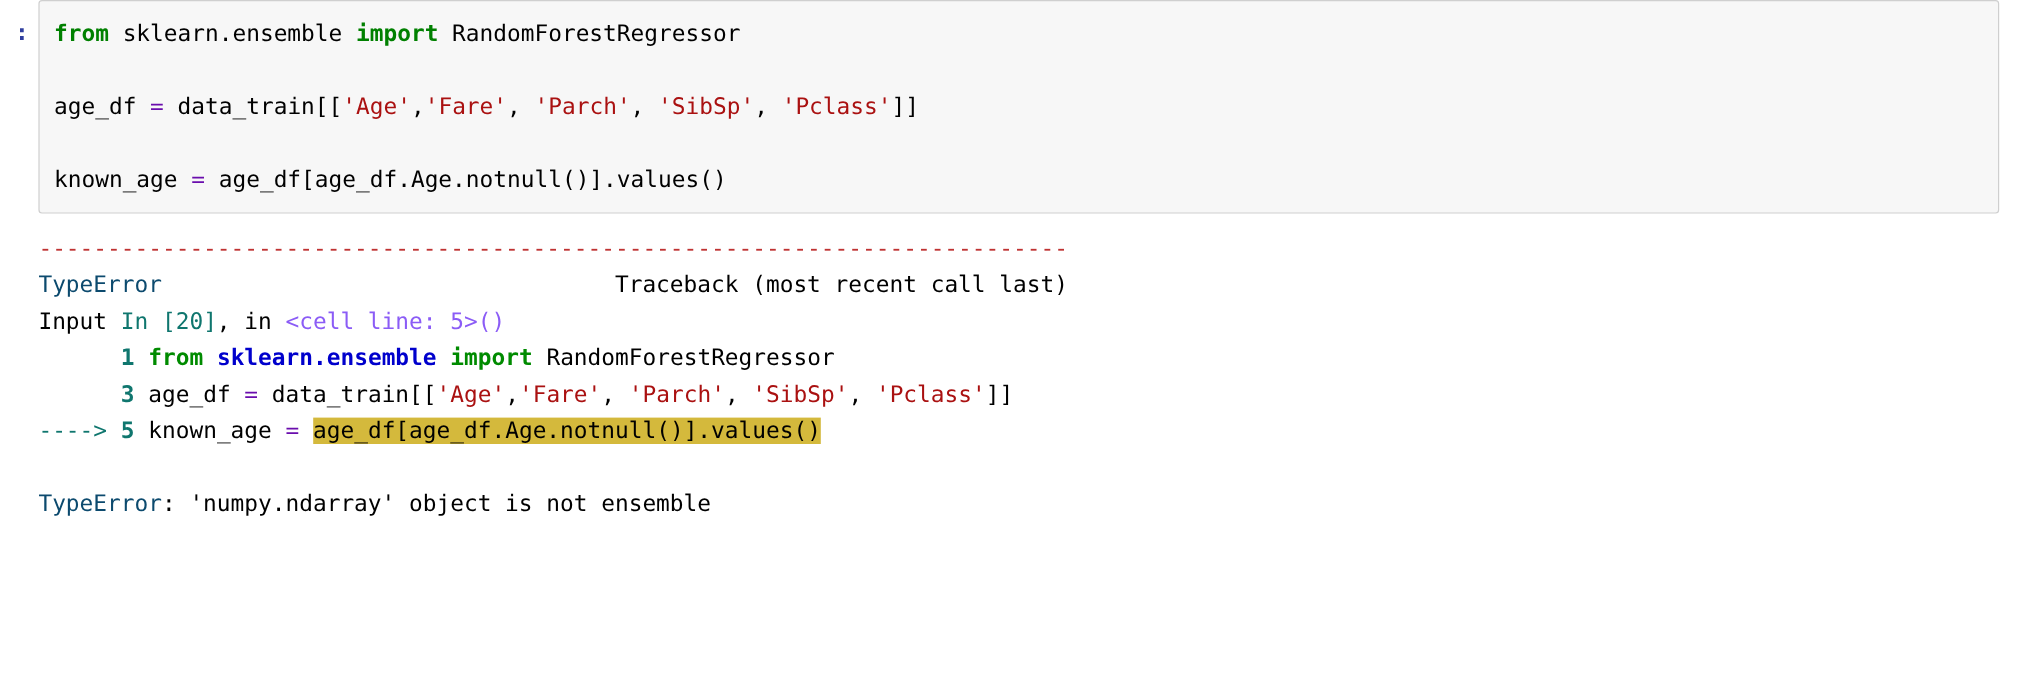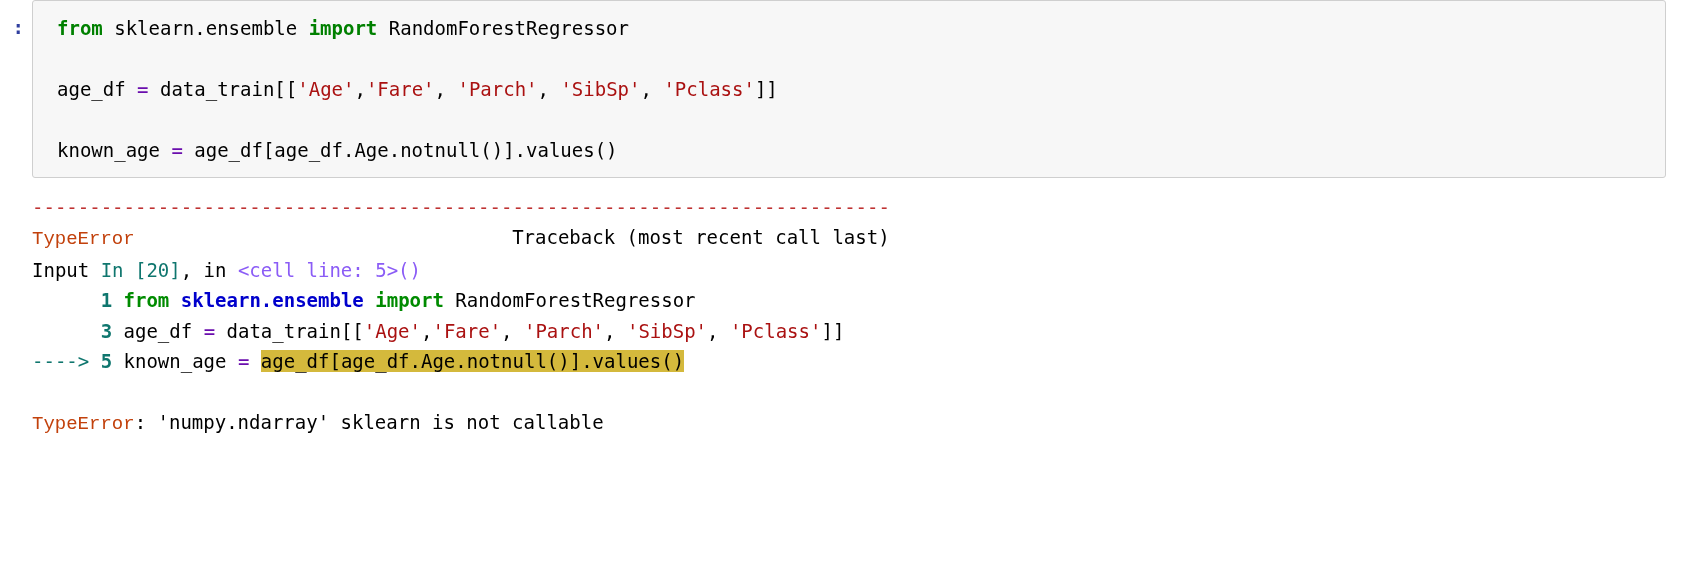--- a/index.html
+++ b/index.html
@@ -27,39 +27,39 @@
     font-weight: bold;
     padding-top: 12px;
     padding-right: 8px;
     flex: 0 0 auto;
   }
   .code-block {
     flex: 1 1 auto;
     background: #f7f7f7;
     border: 1px solid #cfcfcf;
     border-radius: 3px;
-    padding: 12px 24px;
+    padding: 12px 12px;
     margin-right: 18px;
     white-space: pre;
     overflow: hidden;
     color: #000000;
   }
   
   .kw   { color: #008000; font-weight: bold; }   
   .op   { color: #6a0dad; }                       
   .str  { color: #aa1111; }                       
   
   .output-area {
     margin-left: 32px;
     margin-top: 14px;
     white-space: pre;
     color: #000000;
   }
   .tb-sep   { color: #bf3232; }
-  .tb-err   { color: #c2410c; font-family: Liberation Mono, monospace; }
+  .tb-err   { color: #0c4a6e; }
   .tb-green { color: #0f766e; }
   .tb-cyan  { color: #8b5cf6; }
   .tb-blue  { color: #0000cc; font-weight: bold; }
   .tb-grn2  { color: #008b00; font-weight: bold; }
   .tb-bold  { font-weight: bold; }
   .tb-hl    { background: #d4b93c; color: #000000; }
 </style>
 </head>
 <body>
 
@@ -75,15 +75,15 @@
 </div>
   </div>
 
   <div class="output-area"><span class="tb-sep">---------------------------------------------------------------------------</span>
 <span class="tb-err">TypeError</span><span>                                 </span><span>Traceback (most recent call last)</span>
 <span>Input </span><span class="tb-green">In [20]</span><span>, in </span><span class="tb-cyan">&lt;cell line: 5&gt;</span><span class="tb-cyan">()</span>
 <span class="tb-green">      </span><span class="tb-green tb-bold">1</span><span> </span><span class="tb-grn2">from</span><span> </span><span class="tb-blue">sklearn.ensemble</span><span> </span><span class="tb-grn2">import</span><span> </span><span>RandomForestRegressor</span>
 <span class="tb-green">      </span><span class="tb-green tb-bold">3</span><span> </span><span>age_df </span><span class="op">=</span><span> data_train[[</span><span class="str">'Age'</span><span>,</span><span class="str">'Fare'</span><span>, </span><span class="str">'Parch'</span><span>, </span><span class="str">'SibSp'</span><span>, </span><span class="str">'Pclass'</span><span>]]</span>
 <span class="tb-green">----&gt; </span><span class="tb-green tb-bold">5</span><span> </span><span>known_age </span><span class="op">=</span><span> </span><span class="tb-hl">age_df[age_df.Age.notnull()].values()</span>
 
-<span class="tb-err">TypeError</span><span>: 'numpy.ndarray' sklearn is not callable</span></div>
+<span class="tb-err">TypeError</span><span>: 'numpy.ndarray' object is not ensemble</span></div>
 
 </div>
 
 </body></html>

